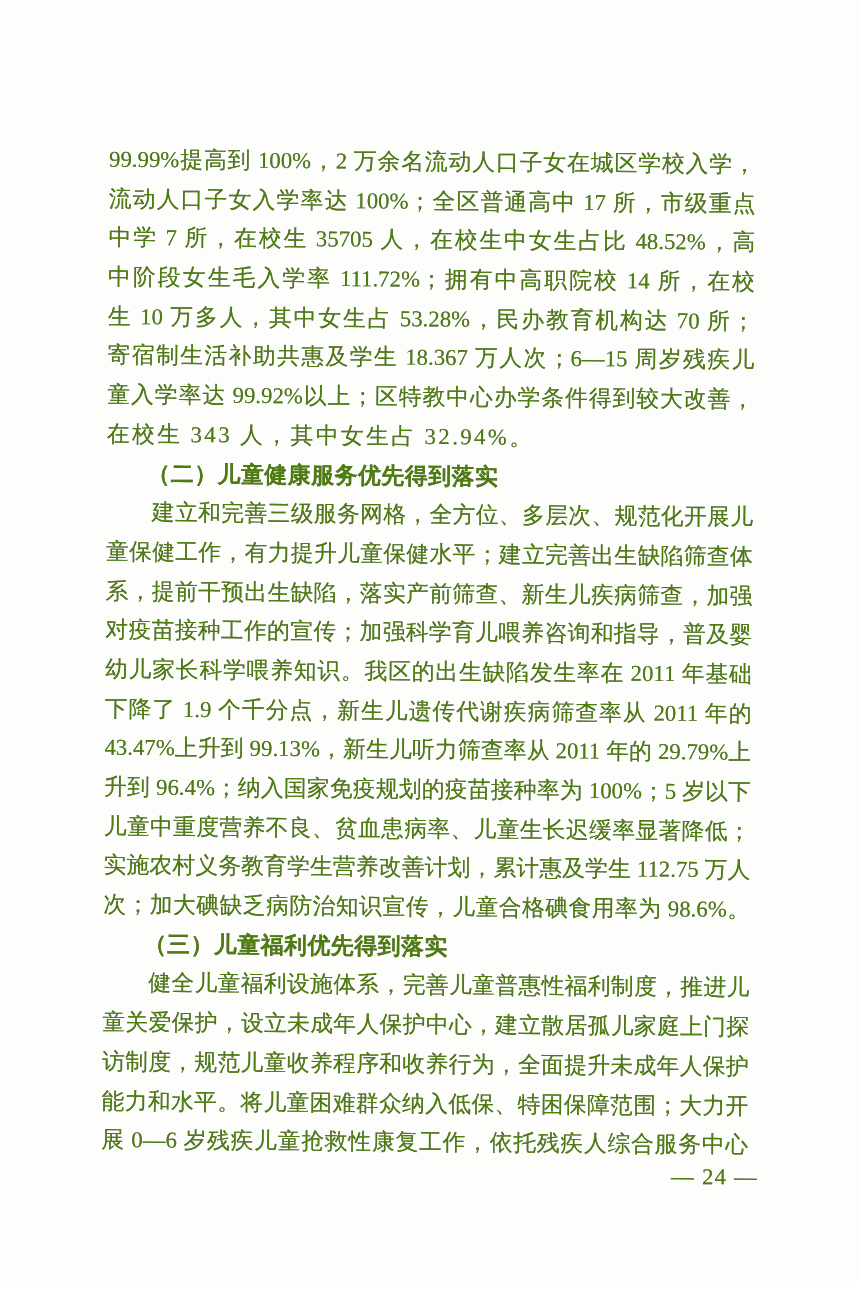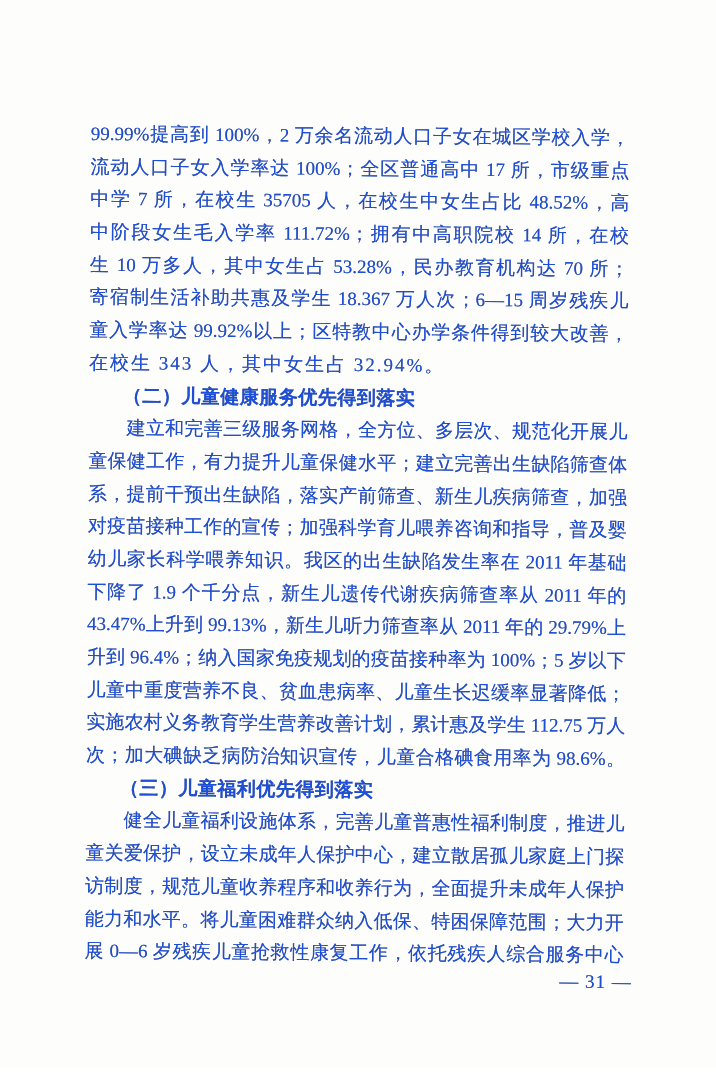--- a/index.html
+++ b/index.html
@@ -7,21 +7,21 @@
     padding: 0;
     background: #ffffff;
   }
   .sheet {
     position: relative;
     width: 716px;
     height: 1068px;
     background: #fdfdfc;
     overflow: hidden;
     font-family: "Liberation Serif", "DejaVu Serif", serif;
-    color: #1d4ed8;
+    color: #4d7c0f;
   }
   
   .scan {
     position: absolute;
     inset: 0;
     transform: rotate(0.45deg);
     transform-origin: 358px 120px;
     text-shadow: 0 0 0.3px rgba(30, 30, 30, 0.55);
   }
   .text-block {
@@ -90,15 +90,15 @@
         <div class="line">儿童中重度营养不良、贫血患病率、儿童生长迟缓率显著降低；</div>
         <div class="line">实施农村义务教育学生营养改善计划，累计惠及学生 112.75 万人</div>
         <div class="line">次；加大碘缺乏病防治知识宣传，儿童合格碘食用率为 98.6%。</div>
         <div class="line heading">（三）儿童福利优先得到落实</div>
         <div class="line indent">健全儿童福利设施体系，完善儿童普惠性福利制度，推进儿</div>
         <div class="line">童关爱保护，设立未成年人保护中心，建立散居孤儿家庭上门探</div>
         <div class="line">访制度，规范儿童收养程序和收养行为，全面提升未成年人保护</div>
         <div class="line">能力和水平。将儿童困难群众纳入低保、特困保障范围；大力开</div>
         <div class="line">展 0—6 岁残疾儿童抢救性康复工作，依托残疾人综合服务中心等</div>
       </div>
-    <div class="page-number">— 31 —</div>
+    <div class="page-number">— 24 —</div>
   </div>
 </div>
 
 </body></html>

